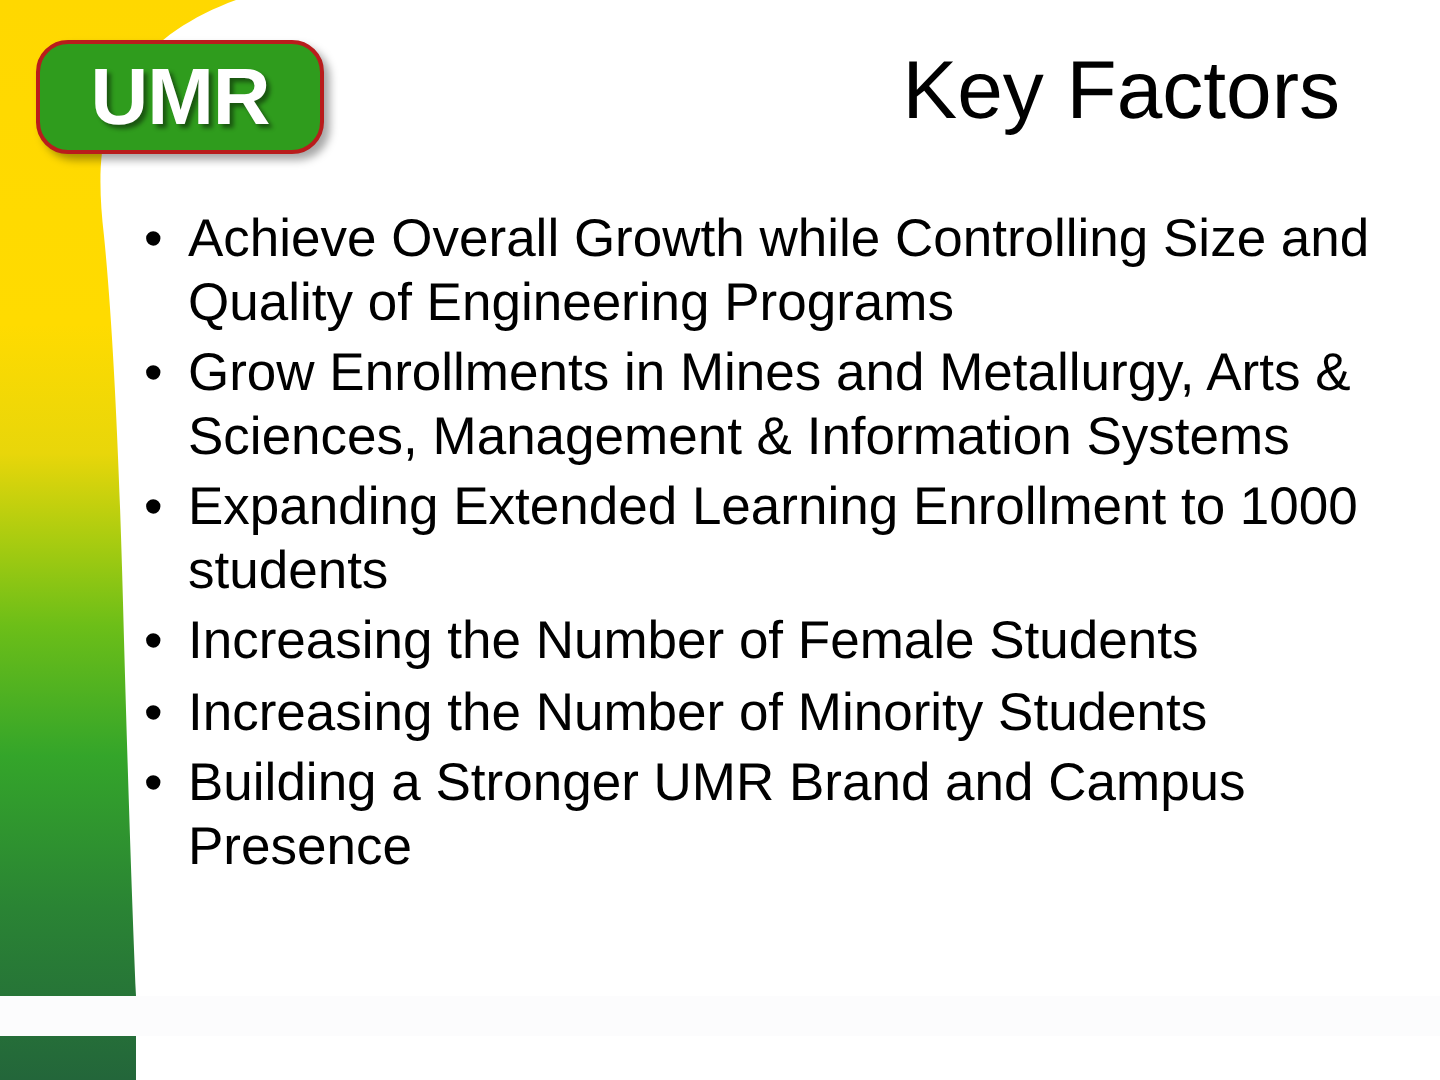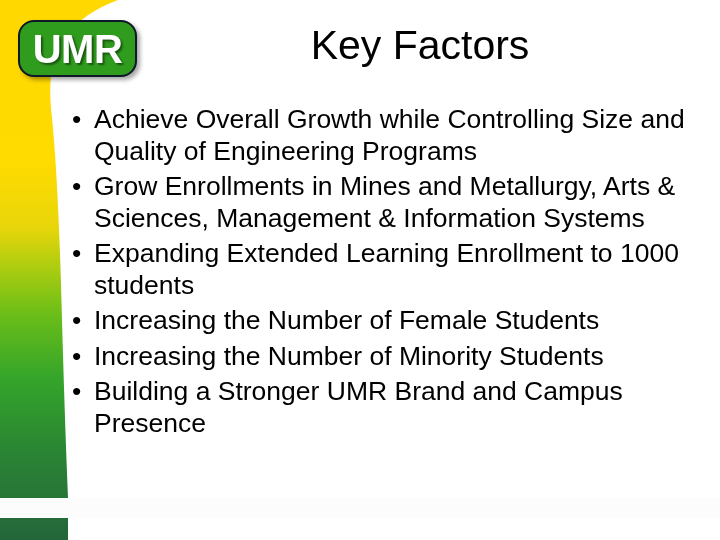--- a/index.html
+++ b/index.html
@@ -35,27 +35,27 @@
     display: block;
     width: 130px;
     height: 540px;
   }
 
   
   #logo {
     position: absolute;
     left: 18px;
     top: 20px;
-    width: 119px;
+    width: 144px;
     height: 57px;
     z-index: 4;
     border-radius: 16px;
     background: #2f9c1d;
     box-shadow: 3px 3px 4px rgba(0,0,0,0.35);
-    border: 2px solid #0f172a;
+    border: 2px solid #b91c1c;
     box-sizing: border-box;
     display: flex;
     align-items: center;
     justify-content: center;
   }
   #logo-text {
     color: #ffffff;
     font-family: "Liberation Sans", sans-serif;
     font-weight: bold;
     font-size: 40px;
@@ -64,21 +64,21 @@
     text-shadow: 2px 2px 2px rgba(0,0,0,0.45);
     user-select: none;
   }
 
   
   #slide-title {
     position: absolute;
     left: 170px;
     top: 24px;
     width: 500px;
-    text-align: center;
+    text-align: right;
     font-size: 41px;
     line-height: 1.05;
     color: #000000;
     font-family: "Liberation Sans", sans-serif;
     font-weight: normal;
     z-index: 3;
     margin: 0;
   }
 
   

